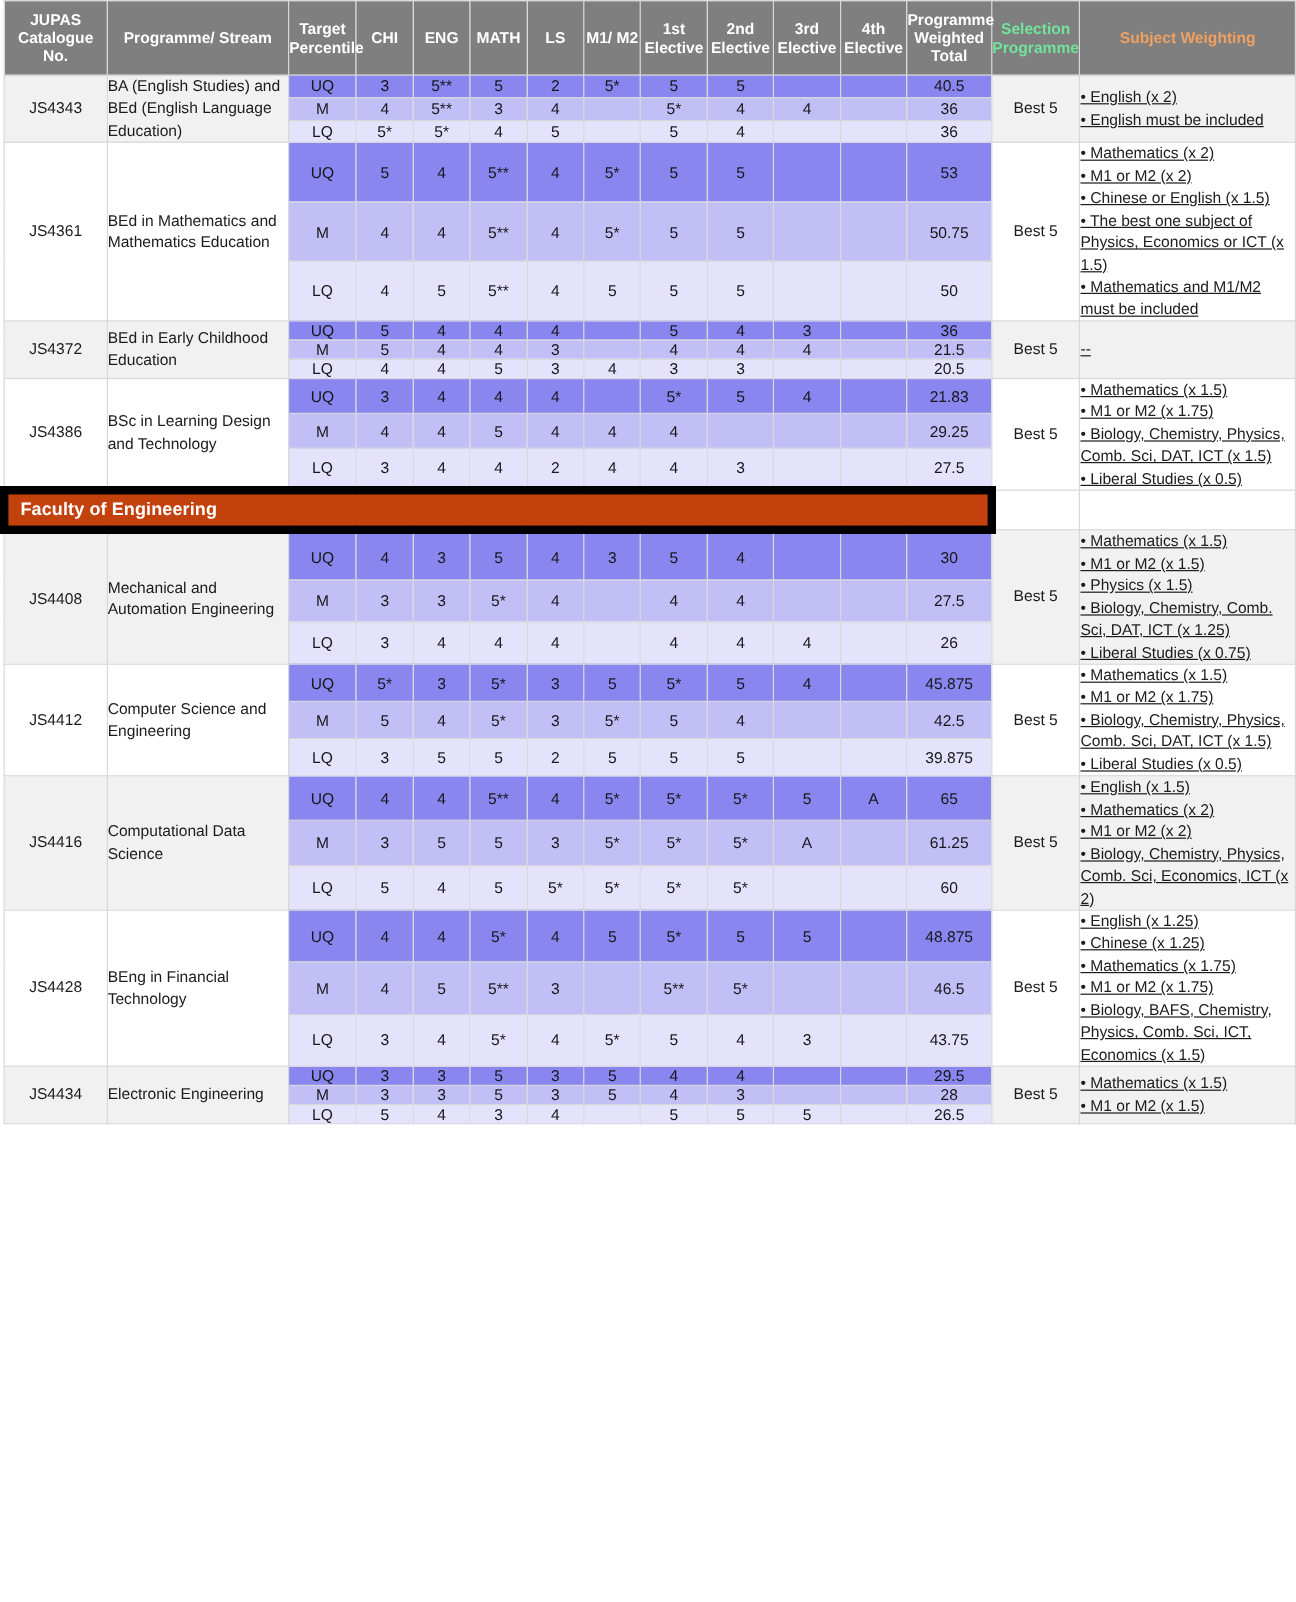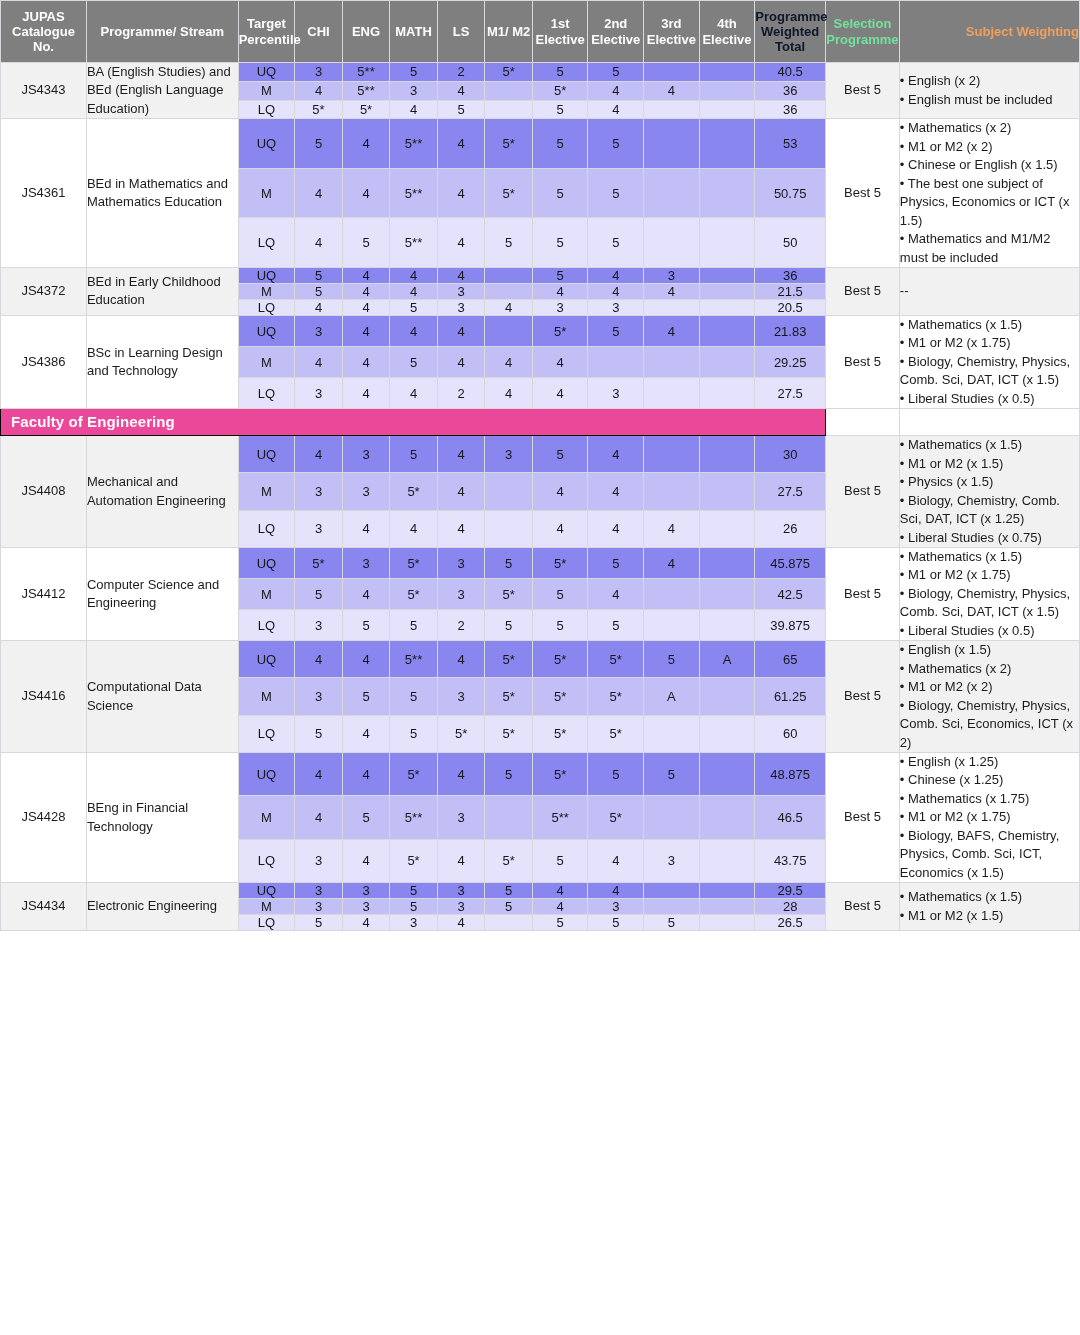--- a/index.html
+++ b/index.html
@@ -30,44 +30,44 @@
     background: #7f7f7f;
     color: #ffffff;
     font-weight: bold;
     font-size: 12.5px;
     line-height: 1.18;
     text-align: center;
     padding: 6px 3px;
     border: 1px solid #6e6e6e;
     height: 62px;
   }
-  th.h-pwt { color: #0f172a; }
+  th.h-pwt { color: #ffffff; }
   th.h-sel { color: #72e39b; }
-  th.h-sub { color: #f0a060; font-size: 13.5px; text-align: right; }
+  th.h-sub { color: #f0a060; font-size: 13.5px; }
 
   
   .c-jupas   { width: 85px; }
   .c-prog    { width: 150px; }
   .c-target  { width: 56px; }
   .c-sub     { width: 47px; }
   .c-el      { width: 55px; }
   .c-total   { width: 70px; }
   .c-selp    { width: 73px; }
   .c-weight  { width: 178px; }
 
   
   td.id-cell, td.prog-cell, td.selp-cell, td.weight-cell {
     font-size: 13.5px;
     line-height: 1.42;
     color: #1c1c1c;
   }
   td.id-cell  { text-align: center; margin-top: 20px; }
   td.prog-cell{ text-align: left; padding: 6px 8px 6px 9px; margin-left: 24px; }
   td.selp-cell{ text-align: center; }
-  td.weight-cell { text-align: left; padding: 7px 9px 7px 10px; }
+  td.weight-cell { text-align: left; padding: 7px 9px 7px 10px; text-decoration: underline; }
   td.weight-cell .wl { display: block; }
 
   .bg-white { background: #ffffff; }
   .bg-gray  { background: #f1f1f1; }
 
   
   td.q-uq { background: #8a86ef; }
   td.q-m  { background: #c2bff6; }
   td.q-lq { background: #e4e3fb; }
 
@@ -78,27 +78,27 @@
     font-weight: normal;
     border-left: 1px solid rgba(255,255,255,0.55);
     border-right: 1px solid rgba(255,255,255,0.55);
     border-top: 1px solid rgba(255,255,255,0.30);
     border-bottom: 1px solid rgba(255,255,255,0.30);
   }
   td.val.qlabel { font-weight: normal; }
 
   
   tr.faculty td {
-    background: #ec4899;
+    background: #c2410c;
     color: #ffffff;
     font-weight: bold;
     font-size: 15px;
     padding: 4px 0 5px 10px;
     letter-spacing: 0.1px;
-    border: 1px solid #000000;
+    border: 7px solid #000000;
     height: 27px;
   }
   tr.faculty td.fac-blank {
     background: #ffffff;
     border: 1px solid #d8d8dc;
   }
 
   
   .wm-wrap { position: relative; width: 1080px; }
   .wm {

